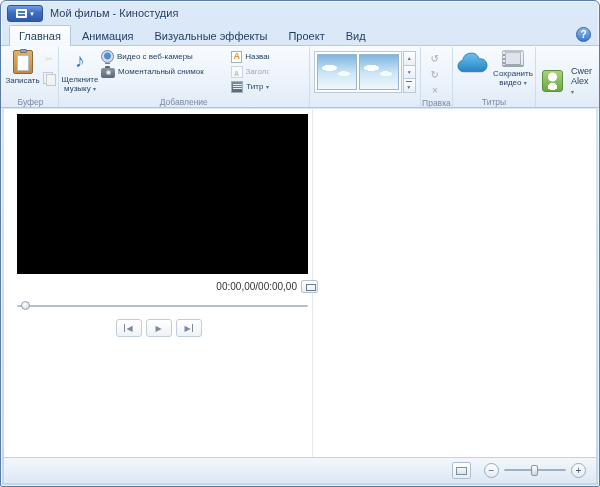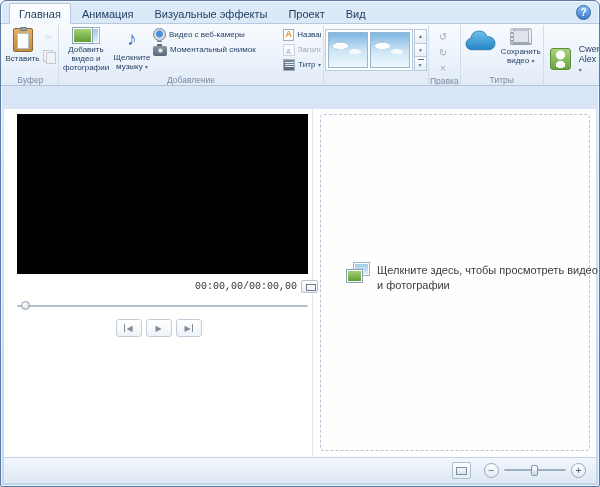--- a/index.html
+++ b/index.html
@@ -95,21 +95,21 @@
   .user-chip{display:flex;align-items:center;gap:8px;padding:8px 4px 0 6px;}
   .avatar{width:22px;height:22px;border-radius:3px;border:1px solid #5d8f3c;
     background:radial-gradient(circle at 50% 30%, #fff 0 4px, transparent 5px),
     radial-gradient(ellipse 8px 6px at 50% 78%, #fff 0 60%, transparent 61%),
     linear-gradient(#a8d27c,#6aa83f);}
   .user-name{font-size:9px;color:#1e3a5f;line-height:10px;}
   
   .main{position:absolute;left:3px;right:3px;top:108px;bottom:29px;background:#fff;display:flex;}
   .preview-pane{width:309px;position:relative;border-right:1px solid #e4e9f0;}
   .video{position:absolute;left:13px;top:5px;width:291px;height:160px;background:#000;}
-  .time-row{position:absolute;left:13px;top:171px;width:301px;display:flex;justify-content:flex-end;align-items:center;gap:4px;font-family:Liberation Mono, monospace;}
+  .time-row{position:absolute;left:13px;top:171px;width:301px;display:flex;justify-content:flex-end;align-items:center;gap:4px;}
   .timestamp{font-size:10px;color:#333;}
   .fs-btn{width:17px;height:13px;border:1px solid #b6c2d0;border-radius:2px;background:linear-gradient(#fff,#e9eef4);position:relative;}
   .fs-btn:after{content:"";position:absolute;left:4px;top:3px;width:8px;height:5px;border:1px solid #6a7a8c;}
   .seek{position:absolute;left:13px;top:192px;width:291px;height:9px;}
   .seek .track{position:absolute;left:0;right:0;top:4px;height:2px;background:#d6dce3;border:1px solid #b6bec7;border-radius:1px;}
   .seek .thumbc{position:absolute;left:4px;top:0;width:9px;height:9px;border-radius:50%;
     background:radial-gradient(circle at 35% 30%,#fff,#cdd5de);border:1px solid #8fa0b3;}
   .controls{position:absolute;left:0;top:210px;width:309px;display:flex;justify-content:center;gap:4px;}
   .pbtn{width:26px;height:18px;border:1px solid #c2cdd9;border-radius:3px;
     background:linear-gradient(#ffffff,#eef2f7);display:flex;align-items:center;justify-content:center;gap:1px;
@@ -130,62 +130,62 @@
   .zoom-slider{position:relative;width:62px;height:13px;}
   .zoom-slider .track{position:absolute;left:0;right:0;top:5px;height:2px;background:#c6d0da;border:1px solid #9fb0c2;border-radius:1px;}
   .zoom-slider .thumbz{position:absolute;left:27px;top:1px;width:7px;height:11px;border-radius:2px;
     background:linear-gradient(#fdfdfd,#cfd8e2);border:1px solid #8096ad;}
 </style>
 </head>
 <body>
 
 <div class="window">
 
+  <div class="titlebar">
+    <div class="app-btn">
+      <span class="app-film"></span>
+      <span class="app-chev">▾</span>
+    </div>
+    <span class="win-title">Мой фильм - Киностудия</span>
+  </div>
 
   <div class="tabrow">
     <div class="tab active">Главная</div>
     <div class="tab">Анимация</div>
     <div class="tab">Визуальные эффекты</div>
     <div class="tab">Проект</div>
     <div class="tab">Вид</div>
     <div class="help-btn">?</div>
   </div>
 
   <div class="ribbon">
 
     <div class="group" style="width:56px">
       <div class="group-body">
         <div class="bigbtn" style="width:38px">
           <span class="ic-clipboard icn">
               <span class="clip"></span>
               <span class="sheet"></span>
             </span>
-          <span class="biglabel">Вставить</span>
+          <span class="biglabel">Записать</span>
         </div>
         <div class="minicol">
           <div class="miniicon disabled">
               <span class="icn">✂</span>
             </div>
           <div class="miniicon disabled">
               <span class="ic-copy icn"></span>
             </div>
         </div>
       </div>
       <div class="group-label">Буфер</div>
     </div>
 
     <div class="group" style="width:266px">
       <div class="group-body">
-        <div class="bigbtn" style="width:52px">
-          <span class="ic-photos icn">
-              <span class="back"></span>
-              <span class="front"></span>
-            </span>
-          <span class="biglabel">Добавить видео и фотографии</span>
-        </div>
         <div class="bigbtn" style="width:40px">
           <span class="ic-music icn">♪</span>
           <span class="biglabel"><span>Щелкните музыку</span> <span class="chev">▾</span></span>
         </div>
         <div style="width:130px;padding-top:1px">
           <div class="minirow">
             <span class="ic-webcam icn"></span>
             <span class="lbl">Видео с веб-камеры</span>
           </div>
           <div class="minirow">
@@ -305,31 +305,20 @@
         <div class="pbtn">
           <span>▶</span>
         </div>
         <div class="pbtn">
           <span>▶</span>
           <span class="bar"></span>
         </div>
       </div>
     </div>
 
-    <div class="storyboard">
-      <div class="sb-box">
-        <div class="hint">
-          <span class="ic-photos small icn">
-              <span class="back"></span>
-              <span class="front"></span>
-            </span>
-          <span class="hint-text">Щелкните здесь, чтобы просмотреть видео и фотографии</span>
-        </div>
-      </div>
-    </div>
   </div>
 
   <div class="statusbar">
     <div class="fit-btn">
         <i></i>
       </div>
     <div class="zoom-btn">
         <span>−</span>
       </div>
     <div class="zoom-slider">

